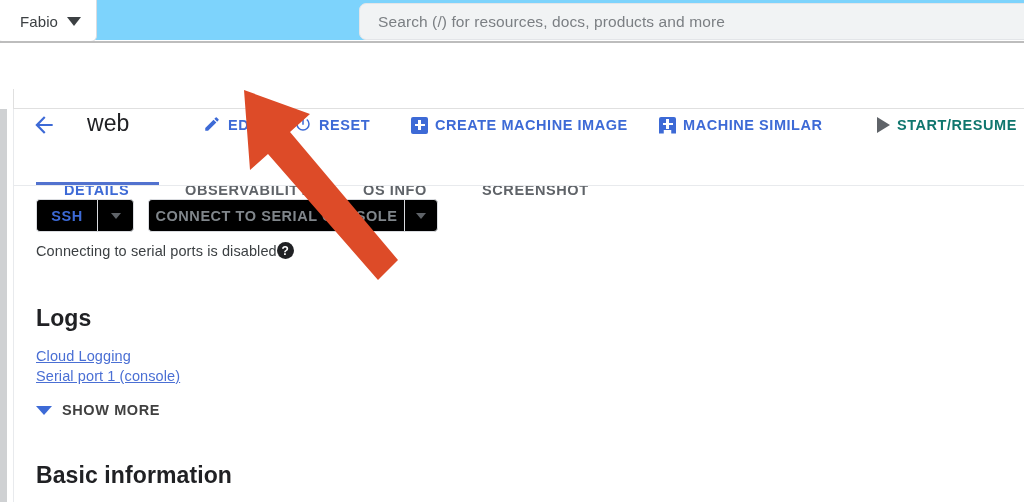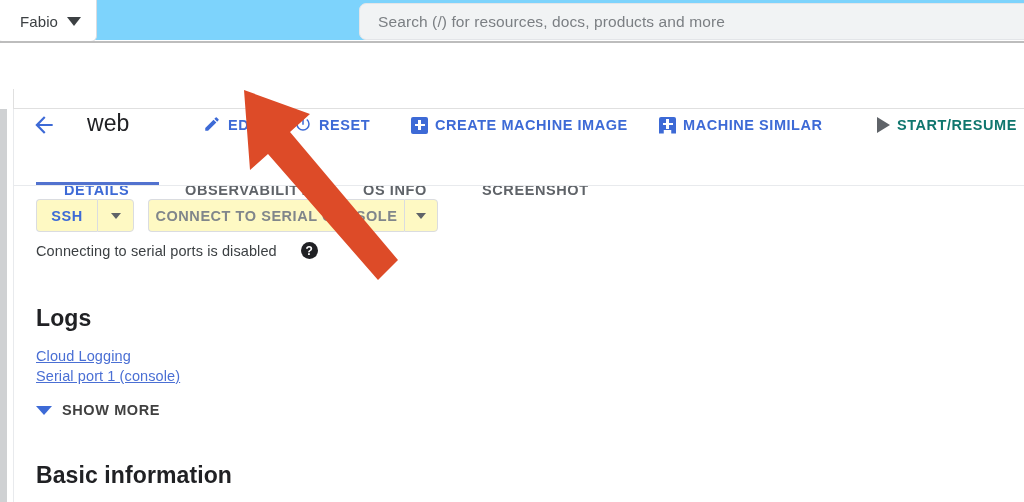--- a/index.html
+++ b/index.html
@@ -130,21 +130,21 @@
     background:#5272cf;
   }
   .tabs-rule {
     position:absolute; left:14px; top:185px; width:1010px; height:1px;
     background:#e8eaed;
   }
 
   
   .btn {
     position:absolute;
-    border:1px solid #dadce0; background:#fef9c3;
+    border:1px solid #dadce0; background:#000000;
     display:flex; align-items:center; justify-content:center;
     font-size:14.5px; font-weight:600; letter-spacing:.55px;
     cursor:pointer; white-space:nowrap;
   }
   .ssh-btn  { left:36px; top:199px; width:61px; height:33px;
               border-radius:4px 0 0 4px; border-right:none; color:#3d6ad6; }
   .ssh-drop { left:97px; top:199px; width:37px; height:33px;
               border-radius:0 4px 4px 0; }
   .serial-btn  { left:148px; top:199px; width:256px; height:33px;
                  border-radius:4px 0 0 4px; border-right:none; color:#80868b; }
@@ -152,21 +152,21 @@
                  border-radius:0 4px 4px 0; }
   .caret-sm {
     width:0;height:0;
     border-left:5.5px solid transparent;
     border-right:5.5px solid transparent;
     border-top:6.5px solid #5f6368;
   }
   .note {
     position:absolute; left:36px; top:242px;
     font-size:14.5px; color:#3c4043; letter-spacing:.1px;
-    display:flex; align-items:center; gap:24px;
+    display:flex; align-items:center; gap:0;
   }
   .help-icon {
     width:17px;height:17px;border-radius:50%;background:#202124;
     color:#fff; font-size:12px; font-weight:700;
     display:flex;align-items:center;justify-content:center;
     line-height:1; cursor:pointer;
   }
 
   
   .h2 {

